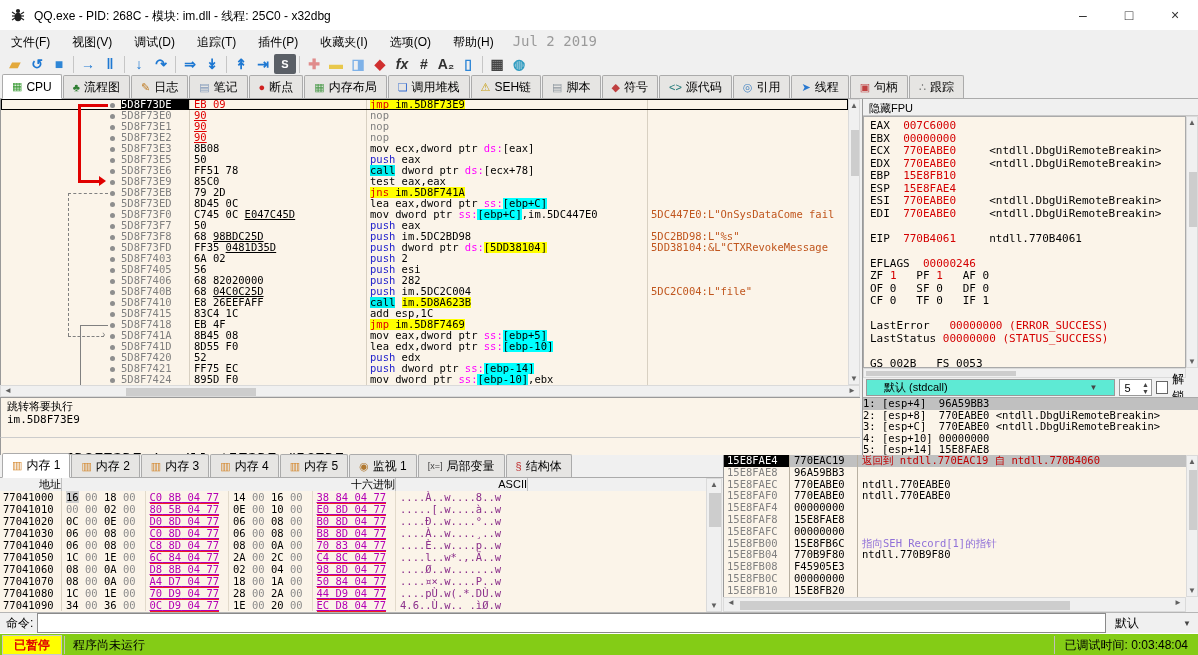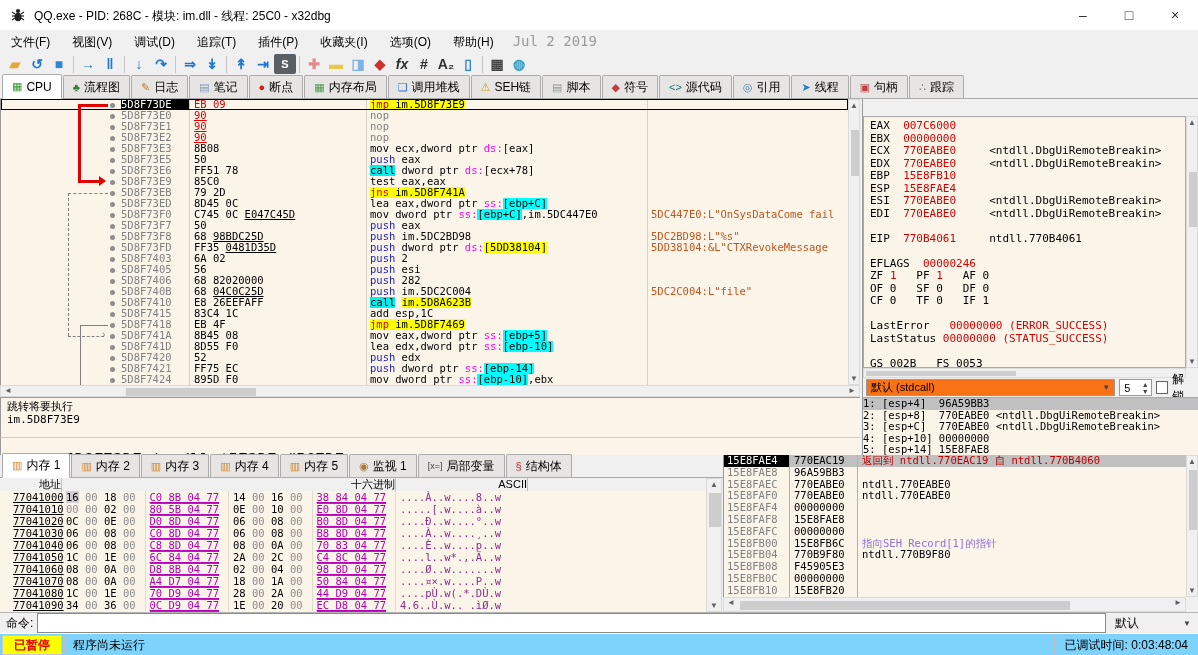--- a/index.html
+++ b/index.html
@@ -58,36 +58,36 @@
   .sba{position:absolute;color:#606060;font-size:8px;text-align:center;width:100%;}
   
   #reg-pane{left:862px;top:99px;width:336px;height:356px;background:#F0F0F0;border-left:1px solid #999;box-sizing:border-box;}
   #reg-header{position:absolute;left:0;top:0;width:100%;height:17px;background:#F0F0F0;border-bottom:1px solid #C8C8C8;
               font-size:11px;padding:2px 6px;box-sizing:border-box;}
   #reg-lines{position:absolute;left:0;top:17px;width:323px;height:252px;background:#FBF4E9;border:1px solid #AAA;box-sizing:border-box;
              padding:3px 0 0 6px;font-family:"DejaVu Sans Mono",monospace;font-size:11px;line-height:12.5px;white-space:pre;overflow:hidden;}
   #reg-vscroll{position:absolute;left:323px;top:17px;width:12px;height:252px;}
   #reg-hscroll{position:absolute;left:0;top:269px;width:323px;height:10px;}
   #reg-conv{position:absolute;left:0;top:279px;width:100%;height:19px;display:flex;align-items:center;gap:4px;padding:0 3px;box-sizing:border-box;}
-  #conv-select{width:262px;height:17px;background:#f97316;border:1px solid #999;font-size:11px;padding:1px 4px;box-sizing:border-box;display:flex;justify-content:space-between;align-items:center;}
+  #conv-select{width:262px;height:17px;background:#5eead4;border:1px solid #999;font-size:11px;padding:1px 17px;box-sizing:border-box;display:flex;justify-content:space-between;align-items:center;}
   #conv-spin{width:34px;height:17px;background:#FFF;border:1px solid #999;font-size:11px;box-sizing:border-box;display:flex;align-items:center;justify-content:space-between;padding-left:4px;}
   #conv-spin .arr{font-size:7px;line-height:7px;color:#444;padding-right:2px;}
   #conv-check{width:11px;height:11px;background:#FFF;border:1px solid #666;}
   #reg-args{position:absolute;left:0;top:298px;width:336px;height:58px;background:#FBF4E9;border-top:1px solid #AAA;box-sizing:border-box;
             font-family:"DejaVu Sans Mono",monospace;font-size:10.5px;line-height:11.5px;white-space:pre;overflow:hidden;}
   .argrow.sel{background:#C0C0C0;}
   
   #mem-tabs{left:0;top:455px;width:723px;height:23px;background:#F0F0F0;border-bottom:1px solid #ABABAB;display:flex;align-items:flex-end;padding-left:2px;box-sizing:border-box;}
   #mem-header{left:0;top:478px;width:706px;height:13px;background:#F0F0F0;border-bottom:1px solid #C0C0C0;display:flex;
               font-size:11px;line-height:12px;}
   #mem-header div{border-right:1px solid #C0C0C0;padding-left:4px;box-sizing:border-box;text-align:right;}
   #mh-addr{width:62px;} #mh-hex{width:334px;} #mh-ascii{width:132px;}
   #mem-rows{left:0;top:491px;width:706px;height:121px;background:#FBF4E9;overflow:hidden;}
   .mrow{display:flex;height:12px;line-height:12px;font-size:10.5px;font-family:"DejaVu Sans Mono",monospace;white-space:pre;}
-  .mrow .maddr{width:62px;flex:none;padding-left:13px;border-right:1px solid #D8D0C2;box-sizing:border-box;text-decoration:underline;}
+  .mrow .maddr{width:62px;flex:none;padding-left:3px;border-right:1px solid #D8D0C2;box-sizing:border-box;}
   .mrow .mgrp{width:83.5px;flex:none;padding-left:4px;border-right:1px solid #E2DACB;box-sizing:border-box;}
   .mrow .masc{width:132px;flex:none;padding-left:4px;color:#8B2F8B;box-sizing:border-box;}
   .mb0{color:#8A8A8A;} .mb1{color:#000;}
   .mgrp.ptr span{color:#B400B4;} .mgrp.ptr .pin{border-bottom:1px solid #F02020;text-decoration:underline;}
   .bsel{background:#CFCFCF;}
   #mem-vscroll{left:706px;top:478px;width:16px;height:134px;}
   
   #stack-pane{left:723px;top:455px;width:475px;height:142px;background:#FBF4E9;border-left:1px solid #999;box-sizing:border-box;}
   .srow{display:flex;height:11.8px;line-height:11.8px;font-size:10.5px;font-family:"DejaVu Sans Mono",monospace;white-space:pre;}
   .srow .saddr{width:66px;flex:none;color:#808080;padding-left:3px;border-right:1px solid #B8B0A2;box-sizing:border-box;}
@@ -96,21 +96,21 @@
   .srow.sel .saddr{background:#000;color:#FFF;}
   .srow.sel .sval,.srow.sel .scom{background:#C0C0C0;}
   .c-red{color:#C00000;} .c-purple{color:#9070D8;} .c-def{color:#000;}
   #stack-vscroll{left:1186px;top:455px;width:12px;height:142px;}
   #stack-hscroll{left:723px;top:597px;width:463px;height:15px;}
   
   #cmdbar{left:0;top:612px;width:1198px;height:21px;background:#F0F0F0;border-top:1px solid #B5B5B5;display:flex;align-items:center;box-sizing:border-box;padding:0 2px;}
   #cmd-label{font-size:12px;padding:0 4px;}
   #cmd-input{flex:1;height:16px;border:1px solid #8A8A8A;background:#FFF;font-size:11px;font-family:"DejaVu Sans Mono",monospace;}
   #cmd-drop{width:86px;height:17px;margin-left:4px;font-size:12px;display:flex;justify-content:space-between;align-items:center;padding:0 5px;box-sizing:border-box;}
-  #statusbar{left:0;top:633px;width:1198px;height:22px;background:#7dd3fc;border-top:1px solid #FFF;display:flex;align-items:center;box-sizing:border-box;}
+  #statusbar{left:0;top:633px;width:1198px;height:22px;background:#84cc16;border-top:1px solid #FFF;display:flex;align-items:center;box-sizing:border-box;}
   #status-badge{background:#FFFF00;color:#E00000;font-weight:bold;width:58px;text-align:center;height:18px;line-height:18px;margin:0 2px;border:1px solid #C8C8C8;}
   #status-msg{padding:0 8px;border-left:1px solid #C2BFB9;height:18px;line-height:18px;flex:1;}
   #status-time{padding:0 10px;border-left:1px solid #C2BFB9;height:18px;line-height:18px;font-size:12px;}
 </style>
 </head>
 <body>
 
 <div id="titlebar" class="abs">
   <span id="title-icon" class="abs">
     <svg width="16" height="16" viewBox="0 0 16 16">
@@ -305,20 +305,21 @@
   <div class="sba" style="right:2px;width:10px;left:auto;">►</div>
 </div>
 
 <div id="info-pane" class="abs">
   <div>跳转将要执行</div>
   <div>im.5D8F73E9</div>
 </div>
 <div id="status-line" class="abs">.text:5D8F73DE  im.dll:$573DE  #567DE</div>
 
 <div id="reg-pane" class="abs">
+  <div id="reg-header">隐藏FPU</div>
   <div id="reg-lines"><div><span class="sg-n">EAX  </span><span class="sg-v">007C6000</span></div><div><span class="sg-n">EBX  </span><span class="sg-v">00000000</span></div><div><span class="sg-n">ECX  </span><span class="sg-v">770EABE0</span><span class="sg-s">     &lt;ntdll.DbgUiRemoteBreakin&gt;</span></div><div><span class="sg-n">EDX  </span><span class="sg-v">770EABE0</span><span class="sg-s">     &lt;ntdll.DbgUiRemoteBreakin&gt;</span></div><div><span class="sg-n">EBP  </span><span class="sg-v">15E8FB10</span></div><div><span class="sg-n">ESP  </span><span class="sg-v">15E8FAE4</span></div><div><span class="sg-n">ESI  </span><span class="sg-v">770EABE0</span><span class="sg-s">     &lt;ntdll.DbgUiRemoteBreakin&gt;</span></div><div><span class="sg-n">EDI  </span><span class="sg-v">770EABE0</span><span class="sg-s">     &lt;ntdll.DbgUiRemoteBreakin&gt;</span></div><div>&nbsp;</div><div><span class="sg-n">EIP  </span><span class="sg-v">770B4061</span><span class="sg-s">     ntdll.770B4061</span></div><div>&nbsp;</div><div><span class="sg-n">EFLAGS  </span><span class="sg-v">00000246</span></div><div><span class="sg-n">ZF </span><span class="sg-v">1</span><span class="sg-n">   PF </span><span class="sg-v">1</span><span class="sg-n">   AF 0</span></div><div><span class="sg-n">OF 0   SF 0   DF 0</span></div><div><span class="sg-n">CF 0   TF 0   IF 1</span></div><div>&nbsp;</div><div><span class="sg-n">LastError   </span><span class="sg-v">00000000 (ERROR_SUCCESS)</span></div><div><span class="sg-n">LastStatus </span><span class="sg-v">00000000 (STATUS_SUCCESS)</span></div><div>&nbsp;</div><div><span class="sg-n">GS 002B   FS 0053</span></div></div>
   <div id="reg-vscroll" class="sb">
     <div class="sba" style="top:1px;">▲</div>
     <div class="sbt" style="left:2px;top:55px;width:8px;height:55px;"></div>
     <div class="sba" style="bottom:1px;">▼</div>
   </div>
   <div id="reg-hscroll" class="sb">
     <div class="sbt" style="left:2px;top:2px;width:150px;height:5px;"></div>
   </div>
   <div id="reg-conv">

